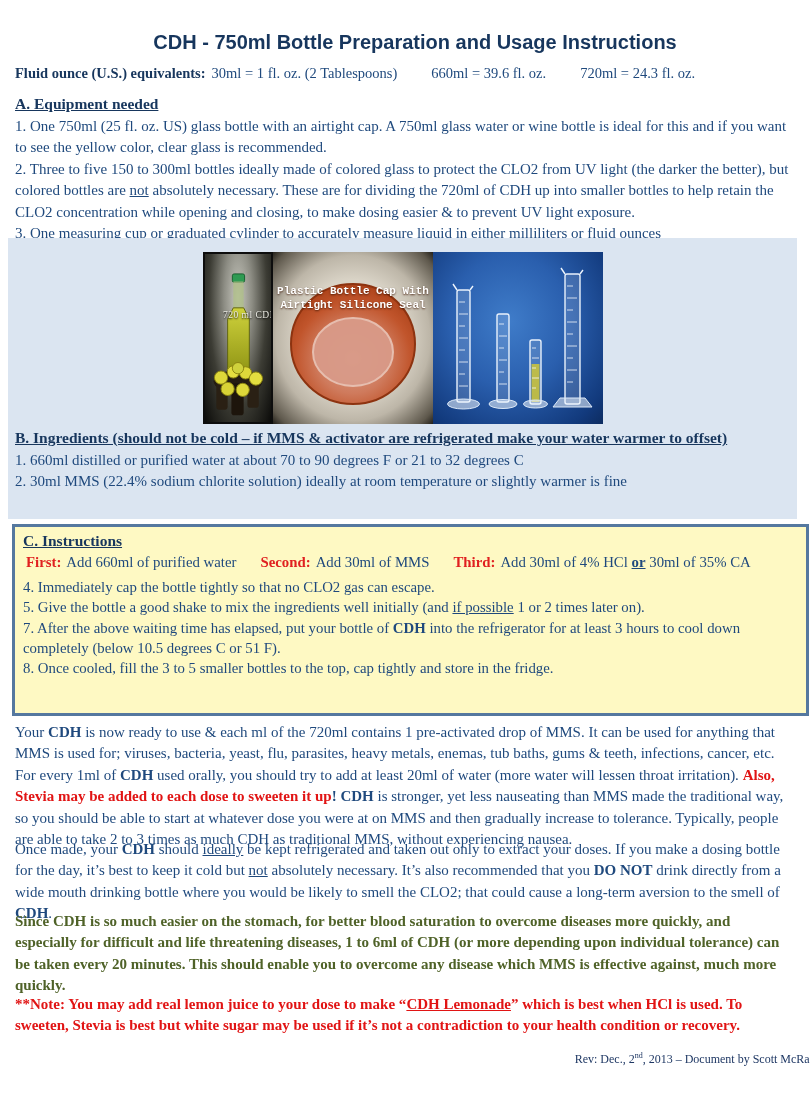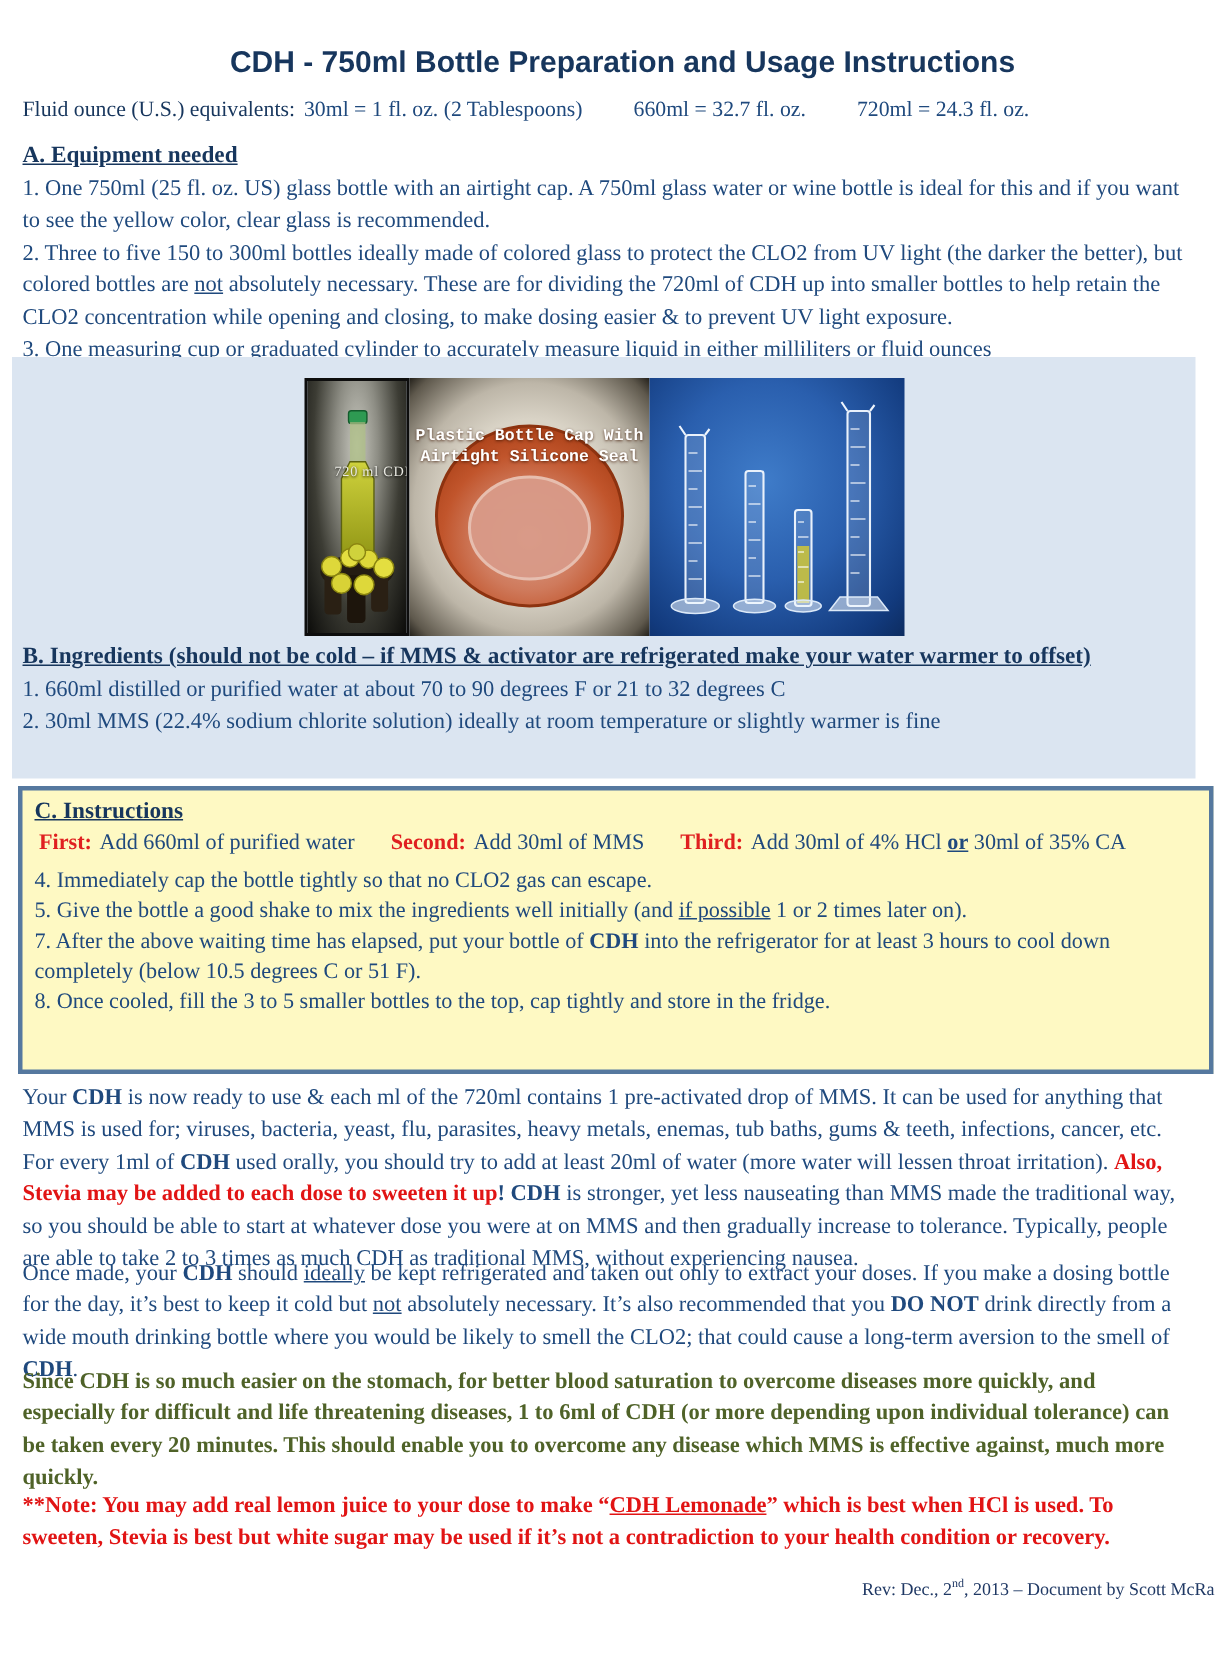--- a/index.html
+++ b/index.html
@@ -5,21 +5,21 @@
   html,body{margin:0;padding:0;background:#ffffff;}
   .page{
     position:relative;width:810px;height:1104px;background:#ffffff;overflow:hidden;
     font-family:"Liberation Serif","DejaVu Serif",serif;color:#1F497D;padding-left:20px;
   }
   .doc-title{
     position:absolute;top:31px;left:0;width:100%;text-align:center;margin:0;
     font-family:"Liberation Sans","DejaVu Sans",sans-serif;font-weight:bold;font-size:20px;color:#17365D;
   }
   .fluid-line{position:absolute;top:65px;left:15px;right:15px;font-size:14.5px;}
-  .fluid-line .lbl{font-weight:normal;color:#17365D;}
+  .fluid-line .lbl{font-weight:bold;color:#17365D;}
   .fluid-line .eq{margin-left:6px;}
   .fluid-line .eq.gap{margin-left:34px;}
 
   .section-a{position:absolute;top:95px;left:15px;width:781px;}
   h2.sec-head{margin:0 0 3px 0;font-size:15.5px;font-weight:bold;color:#17365D;text-decoration:underline;}
   .section-a p{margin:0;font-size:15px;line-height:21.4px;}
 
   .blue-band{position:absolute;left:8px;top:238px;width:789px;height:281px;background:#DBE5F1;}
   .photo-strip{position:absolute;left:195px;top:14px;width:400px;height:172px;display:flex;}
   .photo{position:relative;height:172px;overflow:hidden;}
@@ -70,21 +70,21 @@
   .footer-line sup{font-size:8px;}
 </style>
 </head>
 <body>
 
 <div class="page">
 
   <h1 class="doc-title">CDH - 750ml Bottle Preparation and Usage Instructions</h1>
 
   <div class="fluid-line">
-    <span class="lbl">Fluid ounce (U.S.) equivalents:</span><span class="eq">30ml = 1 fl. oz. (2 Tablespoons)</span><span class="eq gap">660ml = 32.7 fl. oz.</span><span class="eq gap">720ml = 24.3 fl. oz.</span>
+    <span class="lbl">Fluid ounce (U.S.) equivalents:</span><span class="eq">30ml = 1 fl. oz. (2 Tablespoons)</span><span class="eq gap">660ml = 39.6 fl. oz.</span><span class="eq gap">720ml = 24.3 fl. oz.</span>
   </div>
 
   <div class="section-a">
     <h2 class="sec-head">A. Equipment needed</h2>
     <p>1. One 750ml (25 fl. oz. US) glass bottle with an airtight cap. A 750ml glass water or wine bottle is ideal for this and if you want to see the yellow color, clear glass is recommended.</p>
     <p><span>2. Three to five 150 to 300ml bottles ideally made of colored glass to protect the CLO2 from UV light (the darker the better), but colored bottles are </span><span class="u">not</span><span> absolutely necessary. These are for dividing the 720ml of CDH up into smaller bottles to help retain the CLO2 concentration while opening and closing, to make dosing easier &amp; to prevent UV light exposure.</span></p>
     <p>3. One measuring cup or graduated cylinder to accurately measure liquid in either milliliters or fluid ounces</p>
   </div>
 
   <div class="blue-band">

